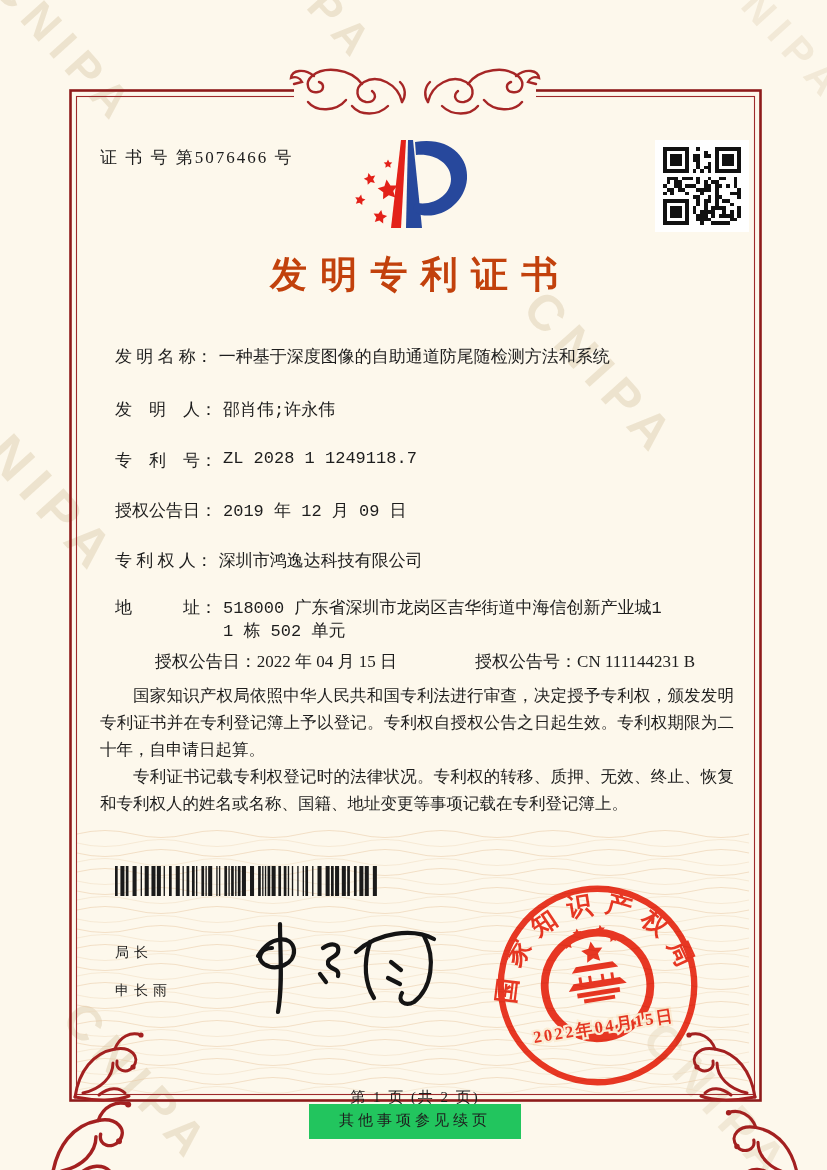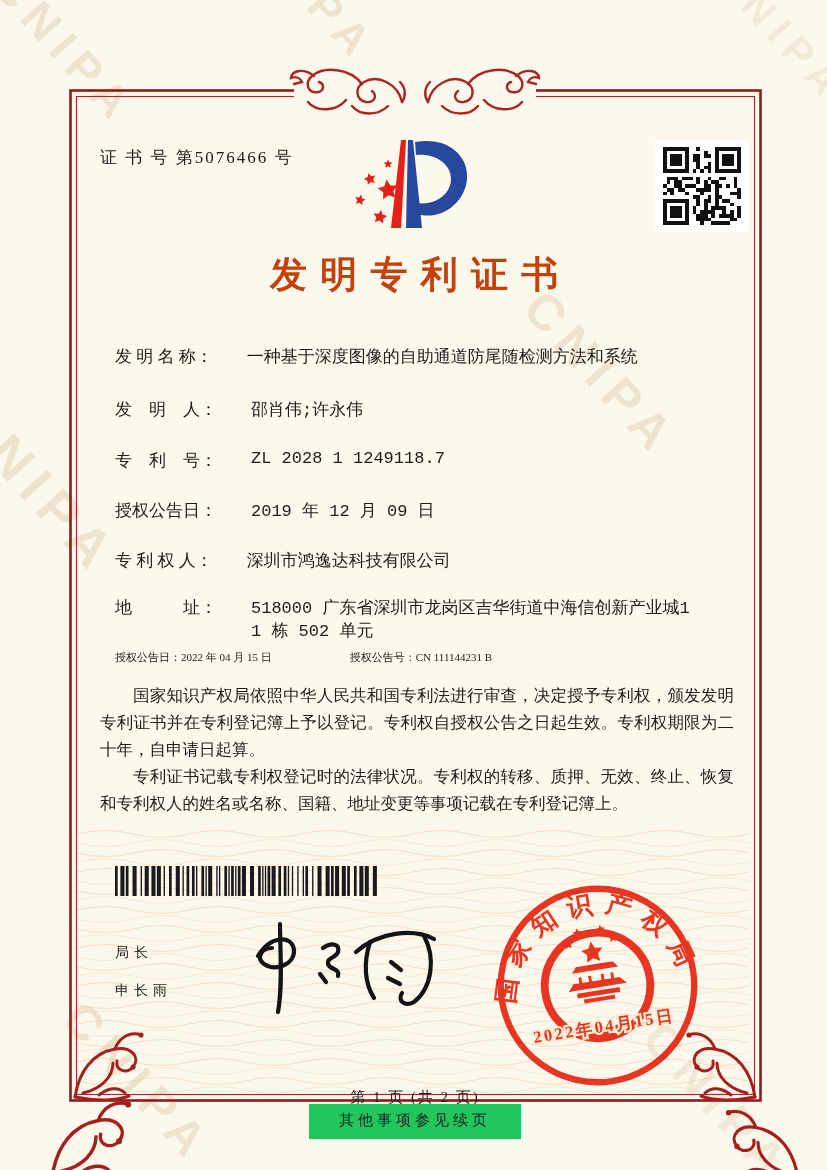--- a/index.html
+++ b/index.html
@@ -5,24 +5,24 @@
   html,body{margin:0;padding:0;background:#e9e6de;}
   .page{position:relative;width:827px;height:1170px;margin:0 auto;background:#fdf8ec;
         overflow:hidden;font-family:"Liberation Serif","DejaVu Serif",serif;color:#1d1d1d;}
   .abs{position:absolute;}
   .wm{position:absolute;font-family:"Liberation Sans","DejaVu Sans",sans-serif;font-weight:bold;
       color:rgba(206,182,142,.32);letter-spacing:10px;transform:rotate(48deg);white-space:nowrap;
       pointer-events:none;}
   .cert-no{left:100px;top:146px;font-size:17px;letter-spacing:2px;}
   .title{left:70px;top:250px;width:690px;text-align:center;font-size:37px;font-weight:bold;
          letter-spacing:2px;color:#c2410c;}
-  .field{left:115px;width:610px;font-size:17px;display:flex;align-items:flex-start;gap:28px;}
+  .field{left:115px;width:610px;font-size:17px;display:flex;align-items:flex-start;}
   .flabel{flex:0 0 auto;white-space:pre;}
   .fvalue{margin-left:6px;font-family:Liberation Mono, monospace;}
-  .grant{left:115px;top:650px;width:620px;font-size:11px;display:flex;}
+  .grant{left:115px;top:650px;width:620px;font-size:17px;display:flex;justify-content:center;}
   .grant .pair2{margin-left:78px;}
   .paras{left:100px;top:682px;width:634px;font-size:16.5px;line-height:27px;text-align:justify;}
   .paras p{margin:0;text-indent:2em;}
   .officer{left:115px;font-size:14px;letter-spacing:5px;}
   .pageinfo{left:70px;top:1066px;width:690px;text-align:center;font-size:15px;letter-spacing:2px;margin-top:22px;}
   .noteband{left:70px;top:1104px;width:690px;text-align:center;}
   .notebox{display:inline-block;background:#22c55e;padding:7px 30px 9px;font-size:15px;
            letter-spacing:4px;}
   .qrbox{left:655px;top:140px;width:94px;height:92px;background:#ffffff;display:flex;
          align-items:center;justify-content:center;}

